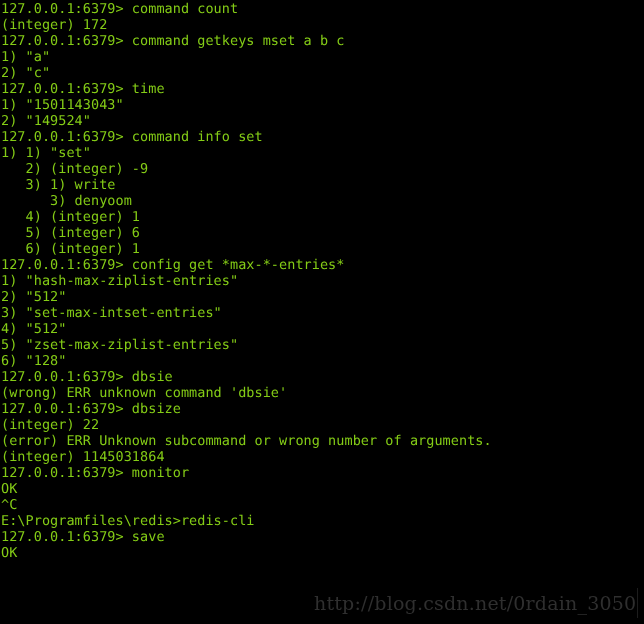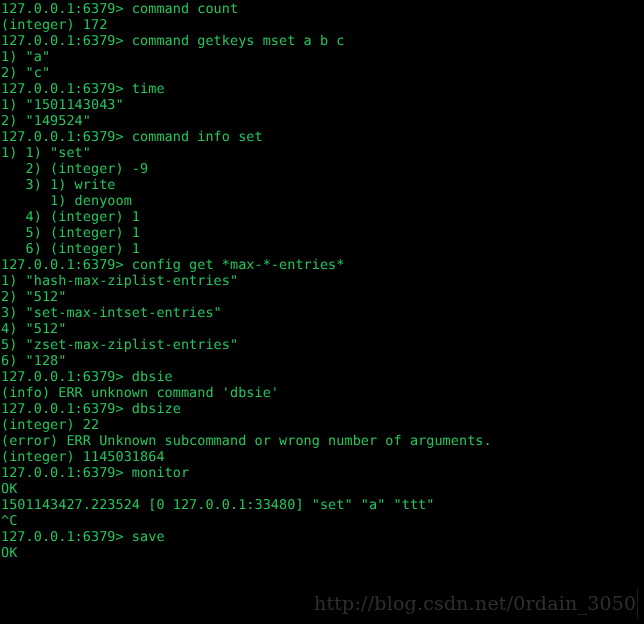--- a/index.html
+++ b/index.html
@@ -24,21 +24,21 @@
   }
   #console-lines {
     display: block;
   }
   .line {
     display: block;
     height: 16px;
     line-height: 16px;
     font-size: 13.5px;
     letter-spacing: 0.05px;
-    color: #22c55e;
+    color: #84cc16;
     white-space: pre;
     font-family: "DejaVu Sans Mono", "Liberation Mono", monospace;
     text-rendering: geometricPrecision;
   }
   #watermark {
     position: absolute;
     left: 308px;
     top: 588px;
     width: 330px;
     height: 30px;
@@ -66,40 +66,40 @@
       <span class="line">127.0.0.1:6379&gt; command getkeys mset a b c</span>
       <span class="line">1) "a"</span>
       <span class="line">2) "c"</span>
       <span class="line">127.0.0.1:6379&gt; time</span>
       <span class="line">1) "1501143043"</span>
       <span class="line">2) "149524"</span>
       <span class="line">127.0.0.1:6379&gt; command info set</span>
       <span class="line">1) 1) "set"</span>
       <span class="line">   2) (integer) -9</span>
       <span class="line">   3) 1) write</span>
-      <span class="line">      1) denyoom</span>
+      <span class="line">      3) denyoom</span>
       <span class="line">   4) (integer) 1</span>
-      <span class="line">   5) (integer) 1</span>
+      <span class="line">   5) (integer) 6</span>
       <span class="line">   6) (integer) 1</span>
       <span class="line">127.0.0.1:6379&gt; config get *max-*-entries*</span>
       <span class="line">1) "hash-max-ziplist-entries"</span>
       <span class="line">2) "512"</span>
       <span class="line">3) "set-max-intset-entries"</span>
       <span class="line">4) "512"</span>
       <span class="line">5) "zset-max-ziplist-entries"</span>
       <span class="line">6) "128"</span>
       <span class="line">127.0.0.1:6379&gt; dbsie</span>
-      <span class="line">(info) ERR unknown command 'dbsie'</span>
+      <span class="line">(wrong) ERR unknown command 'dbsie'</span>
       <span class="line">127.0.0.1:6379&gt; dbsize</span>
       <span class="line">(integer) 22</span>
       <span class="line">(error) ERR Unknown subcommand or wrong number of arguments.</span>
       <span class="line">(integer) 1145031864</span>
       <span class="line">127.0.0.1:6379&gt; monitor</span>
       <span class="line">OK</span>
-      <span class="line">1501143427.223524 [0 127.0.0.1:33480] "set" "a" "ttt"</span>
       <span class="line">^C</span>
+      <span class="line">E:\Programfiles\redis&gt;redis-cli</span>
       <span class="line">127.0.0.1:6379&gt; save</span>
       <span class="line">OK</span>
     </div>
 
   <div id="watermark">http://blog.csdn.net/0rdain_3050</div>
 
 </div>
 
 </body></html>

